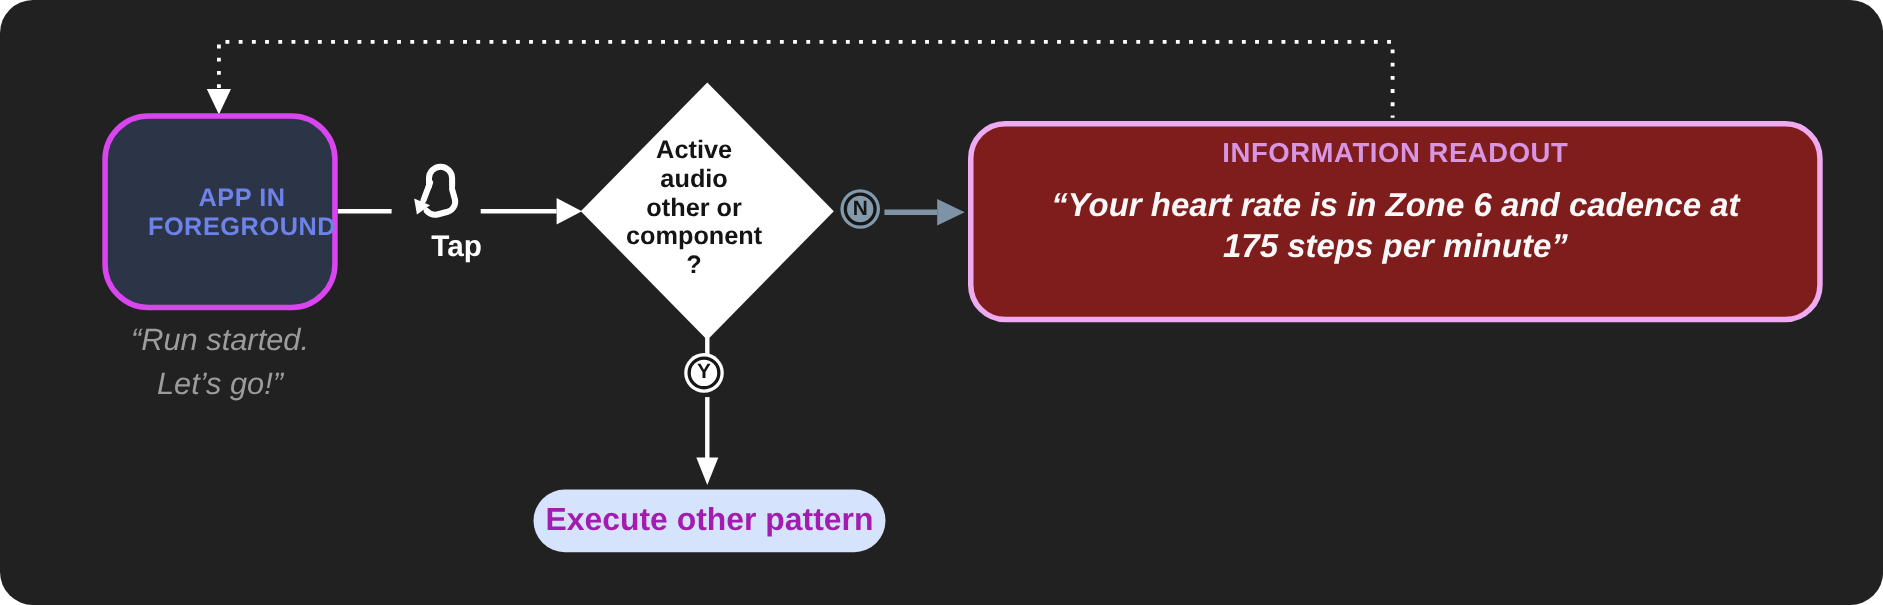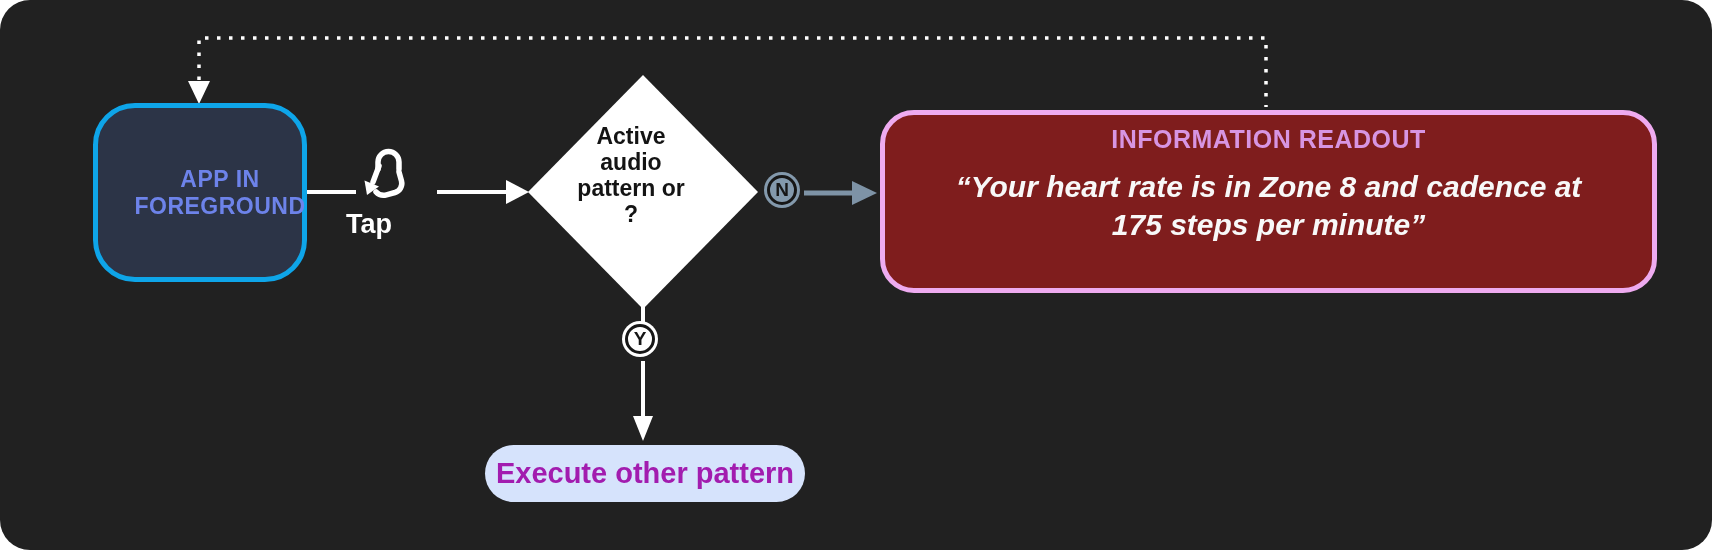--- a/index.html
+++ b/index.html
@@ -9,33 +9,33 @@
     -webkit-font-smoothing:antialiased;
   }
   .panel{
     position:absolute;inset:0;background:#212121;border-radius:30px;overflow:hidden;
   }
   .wires{position:absolute;left:0;top:0;width:1712px;height:550px;}
 
   
   .app-box{
     position:absolute;left:93px;top:103px;width:214px;height:179px;box-sizing:border-box;
-    background:#2c3447;border:5px solid #0ea5e9;border-radius:42px;
+    background:#2c3447;border:5px solid #d946ef;border-radius:42px;
     display:flex;align-items:center;justify-content:center;text-align:center;padding-left:40px;
   }
   .app-box .line{display:block;color:#6d83ea;font-weight:bold;font-size:23px;line-height:27px;letter-spacing:.5px;}
 
   .quote{
     position:absolute;left:60px;top:289px;width:280px;text-align:center;
     color:#9c9c9c;font-style:italic;font-size:28px;line-height:40px;
   }
   .quote span{display:block;}
 
   
-  .tap{position:absolute;left:346px;top:142px;width:80px;text-align:left;}
+  .tap{position:absolute;left:358px;top:142px;width:80px;text-align:right;}
   .tap svg{display:block;margin:0 auto;}
   .tap-label{color:#ffffff;font-weight:bold;font-size:27px;margin-top:3px;}
 
   
   .diamond-label{
     position:absolute;left:536px;top:123px;width:190px;text-align:center;
     color:#141414;font-weight:bold;font-size:23px;line-height:26px;
   }
   .diamond-label span{display:block;}
 
@@ -92,52 +92,55 @@
     </svg>
 
     <div class="app-box">
       <div>
         <span class="line">APP IN</span>
         <span class="line">FOREGROUND</span>
       </div>
     </div>
 
     <div class="quote">
+      <span>“Run started.</span>
+      <span>Let’s go!”</span>
     </div>
 
     <div class="tap">
       <svg width="58" height="64" viewBox="0 0 58 64">
         <g fill="none" stroke="#ffffff" stroke-width="5.5" stroke-linecap="round" stroke-linejoin="round">
           <path d="M21 27 v-7 a 10.5 10.5 0 0 1 21 0 v7"></path>
           <path d="M42 30 l 2.5 9 a 9.5 9.5 0 0 1 -6.5 11.5 l -8.5 2.3 a 10.5 10.5 0 0 1 -10.5 -3"></path>
         </g>
         <path d="M22 24 L16 40" stroke="#ffffff" stroke-width="5.5" stroke-linecap="round" fill="none"></path>
         <polygon points="10,53 7.5,38.5 22,44.5" fill="#ffffff"></polygon>
       </svg>
       <div class="tap-label">Tap</div>
     </div>
 
     <div class="diamond-label">
       <span>Active</span>
       <span>audio</span>
-      <span>pattern or</span>
+      <span>other or</span>
+      <span>component</span>
       <span>?</span>
     </div>
 
     <div class="badge badge-n">
       <span>N</span>
     </div>
     <div class="badge badge-y">
       <span>Y</span>
     </div>
 
     <div class="readout">
       <div class="readout-title">INFORMATION READOUT</div>
       <div class="readout-body">
-        <span>“Your heart rate is in Zone 8 and cadence at</span>
+        <span>“Your heart rate is in Zone 6 and cadence at</span>
         <span>175 steps per minute”</span>
       </div>
     </div>
 
     <div class="pill">Execute other pattern</div>
 
   </div>
 </div>
 
 </body></html>

